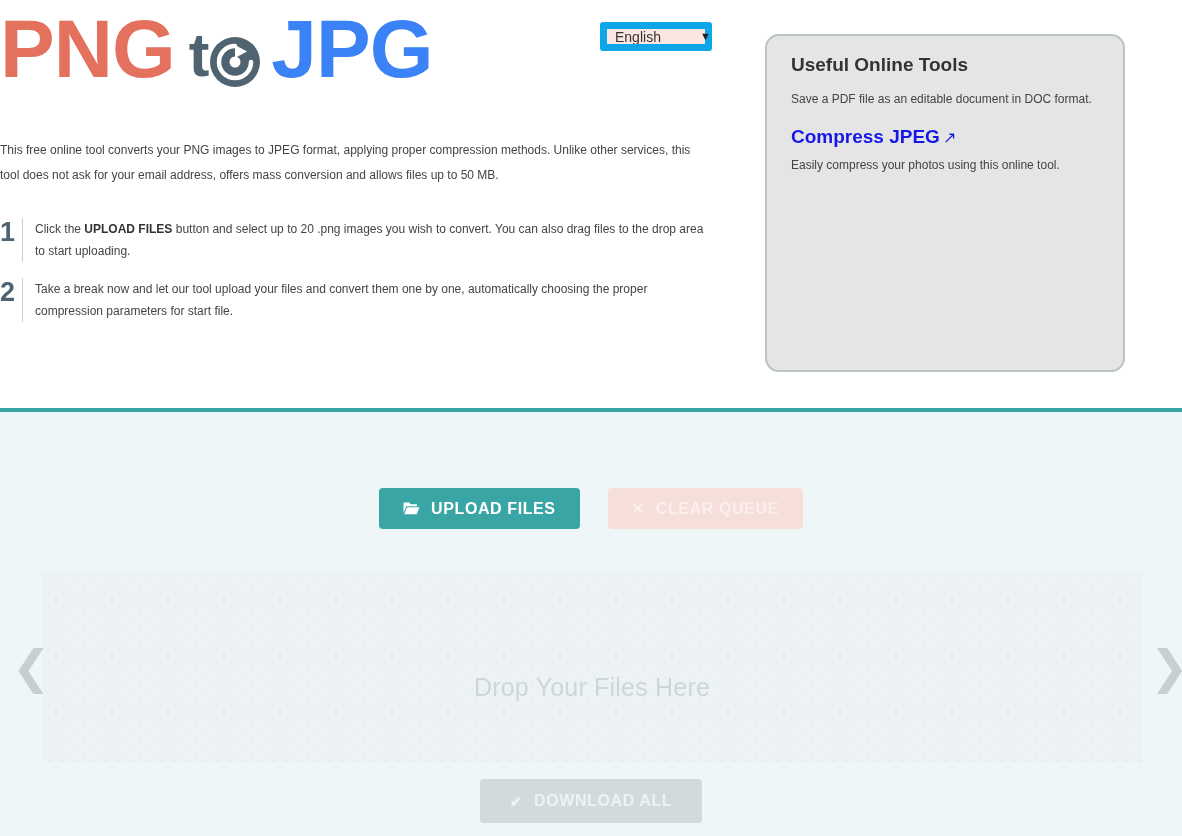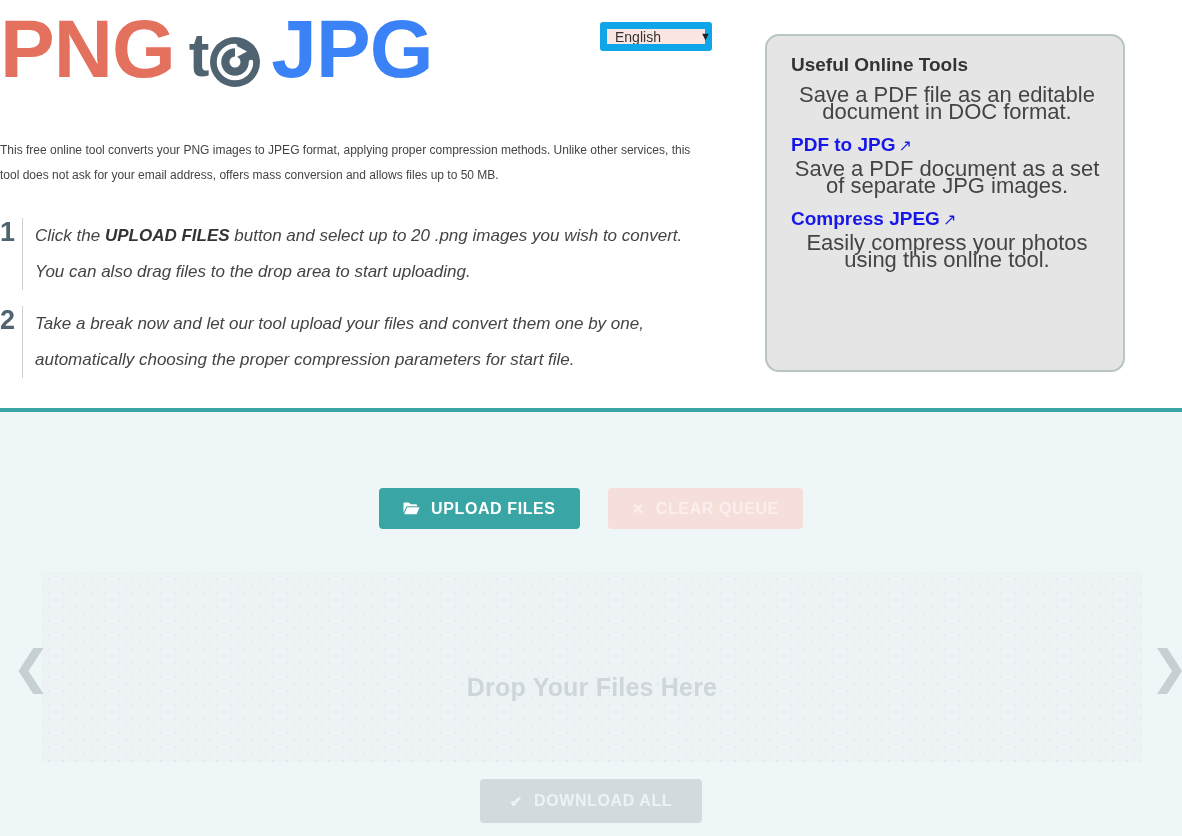--- a/index.html
+++ b/index.html
@@ -100,24 +100,23 @@
     text-align: left;
   }
   .step-bar {
     flex: 0 0 1px;
     width: 1px;
     background: #c8d2d6;
     align-self: stretch;
     margin-right: 12px;
   }
   .step-text {
-    font-size: 17px;
-    line-height: 36px;
+    font-size: 12px;
+    line-height: 22px;
     color: #444;
-    font-style: italic;
   }
   .step-text b { font-weight: bold; color: #333; }
 
   
   #tools-panel {
     position: absolute;
     left: 765px; top: 18px;
     width: 360px; height: 338px;
     border: 2px solid #b9c4c4;
     border-radius: 14px;
@@ -140,25 +139,24 @@
     text-decoration: none;
     line-height: 26px;
     cursor: pointer;
   }
   .tool-link .ext-arrow {
     font-size: 16px;
     font-weight: normal;
     margin-left: 3px;
   }
   .tool-desc {
-    font-size: 22px;
-    line-height: 17px;
+    font-size: 12px;
+    line-height: 26px;
     color: #444;
     margin-top: 1px;
-    text-align: center;
   }
 
   
   #teal-divider {
     width: 1182px;
     height: 4px;
     background: #3AA5A5;
   }
 
   
@@ -216,21 +214,21 @@
       radial-gradient(circle, #E3EBEE 1px, transparent 1px),
       radial-gradient(circle, #E3EBEE 1px, transparent 1px);
     background-size: 14px 14px, 14px 14px;
     background-position: 0 0, 7px 7px;
     display: flex;
     align-items: center;
     justify-content: center;
   }
   #drop-text {
     font-size: 25px;
-    font-weight: bold;
+    font-weight: normal;
     color: #CFD6DA;
     letter-spacing: 0.2px;
     margin-top: 40px;
   }
 
   
   .carousel-arrow {
     position: absolute;
     top: 232px;
     font-size: 46px;
@@ -297,24 +295,20 @@
     </div>
   </div>
 
   <div id="tools-panel">
     <h2 id="tools-title">Useful Online Tools</h2>
 
     <div class="tool-item">
       <div class="tool-desc">Save a PDF file as an editable document in DOC format.</div>
     </div>
 
-    <div class="tool-item">
-      <a class="tool-link"><span>PDF to JPG</span><span class="ext-arrow">↗</span></a>
-      <div class="tool-desc">Save a PDF document as a set of separate JPG images.</div>
-    </div>
 
     <div class="tool-item">
       <a class="tool-link"><span>Compress JPEG</span><span class="ext-arrow">↗</span></a>
       <div class="tool-desc">Easily compress your photos using this online tool.</div>
     </div>
   </div>
 </div>
 
 <div id="teal-divider"></div>
 

